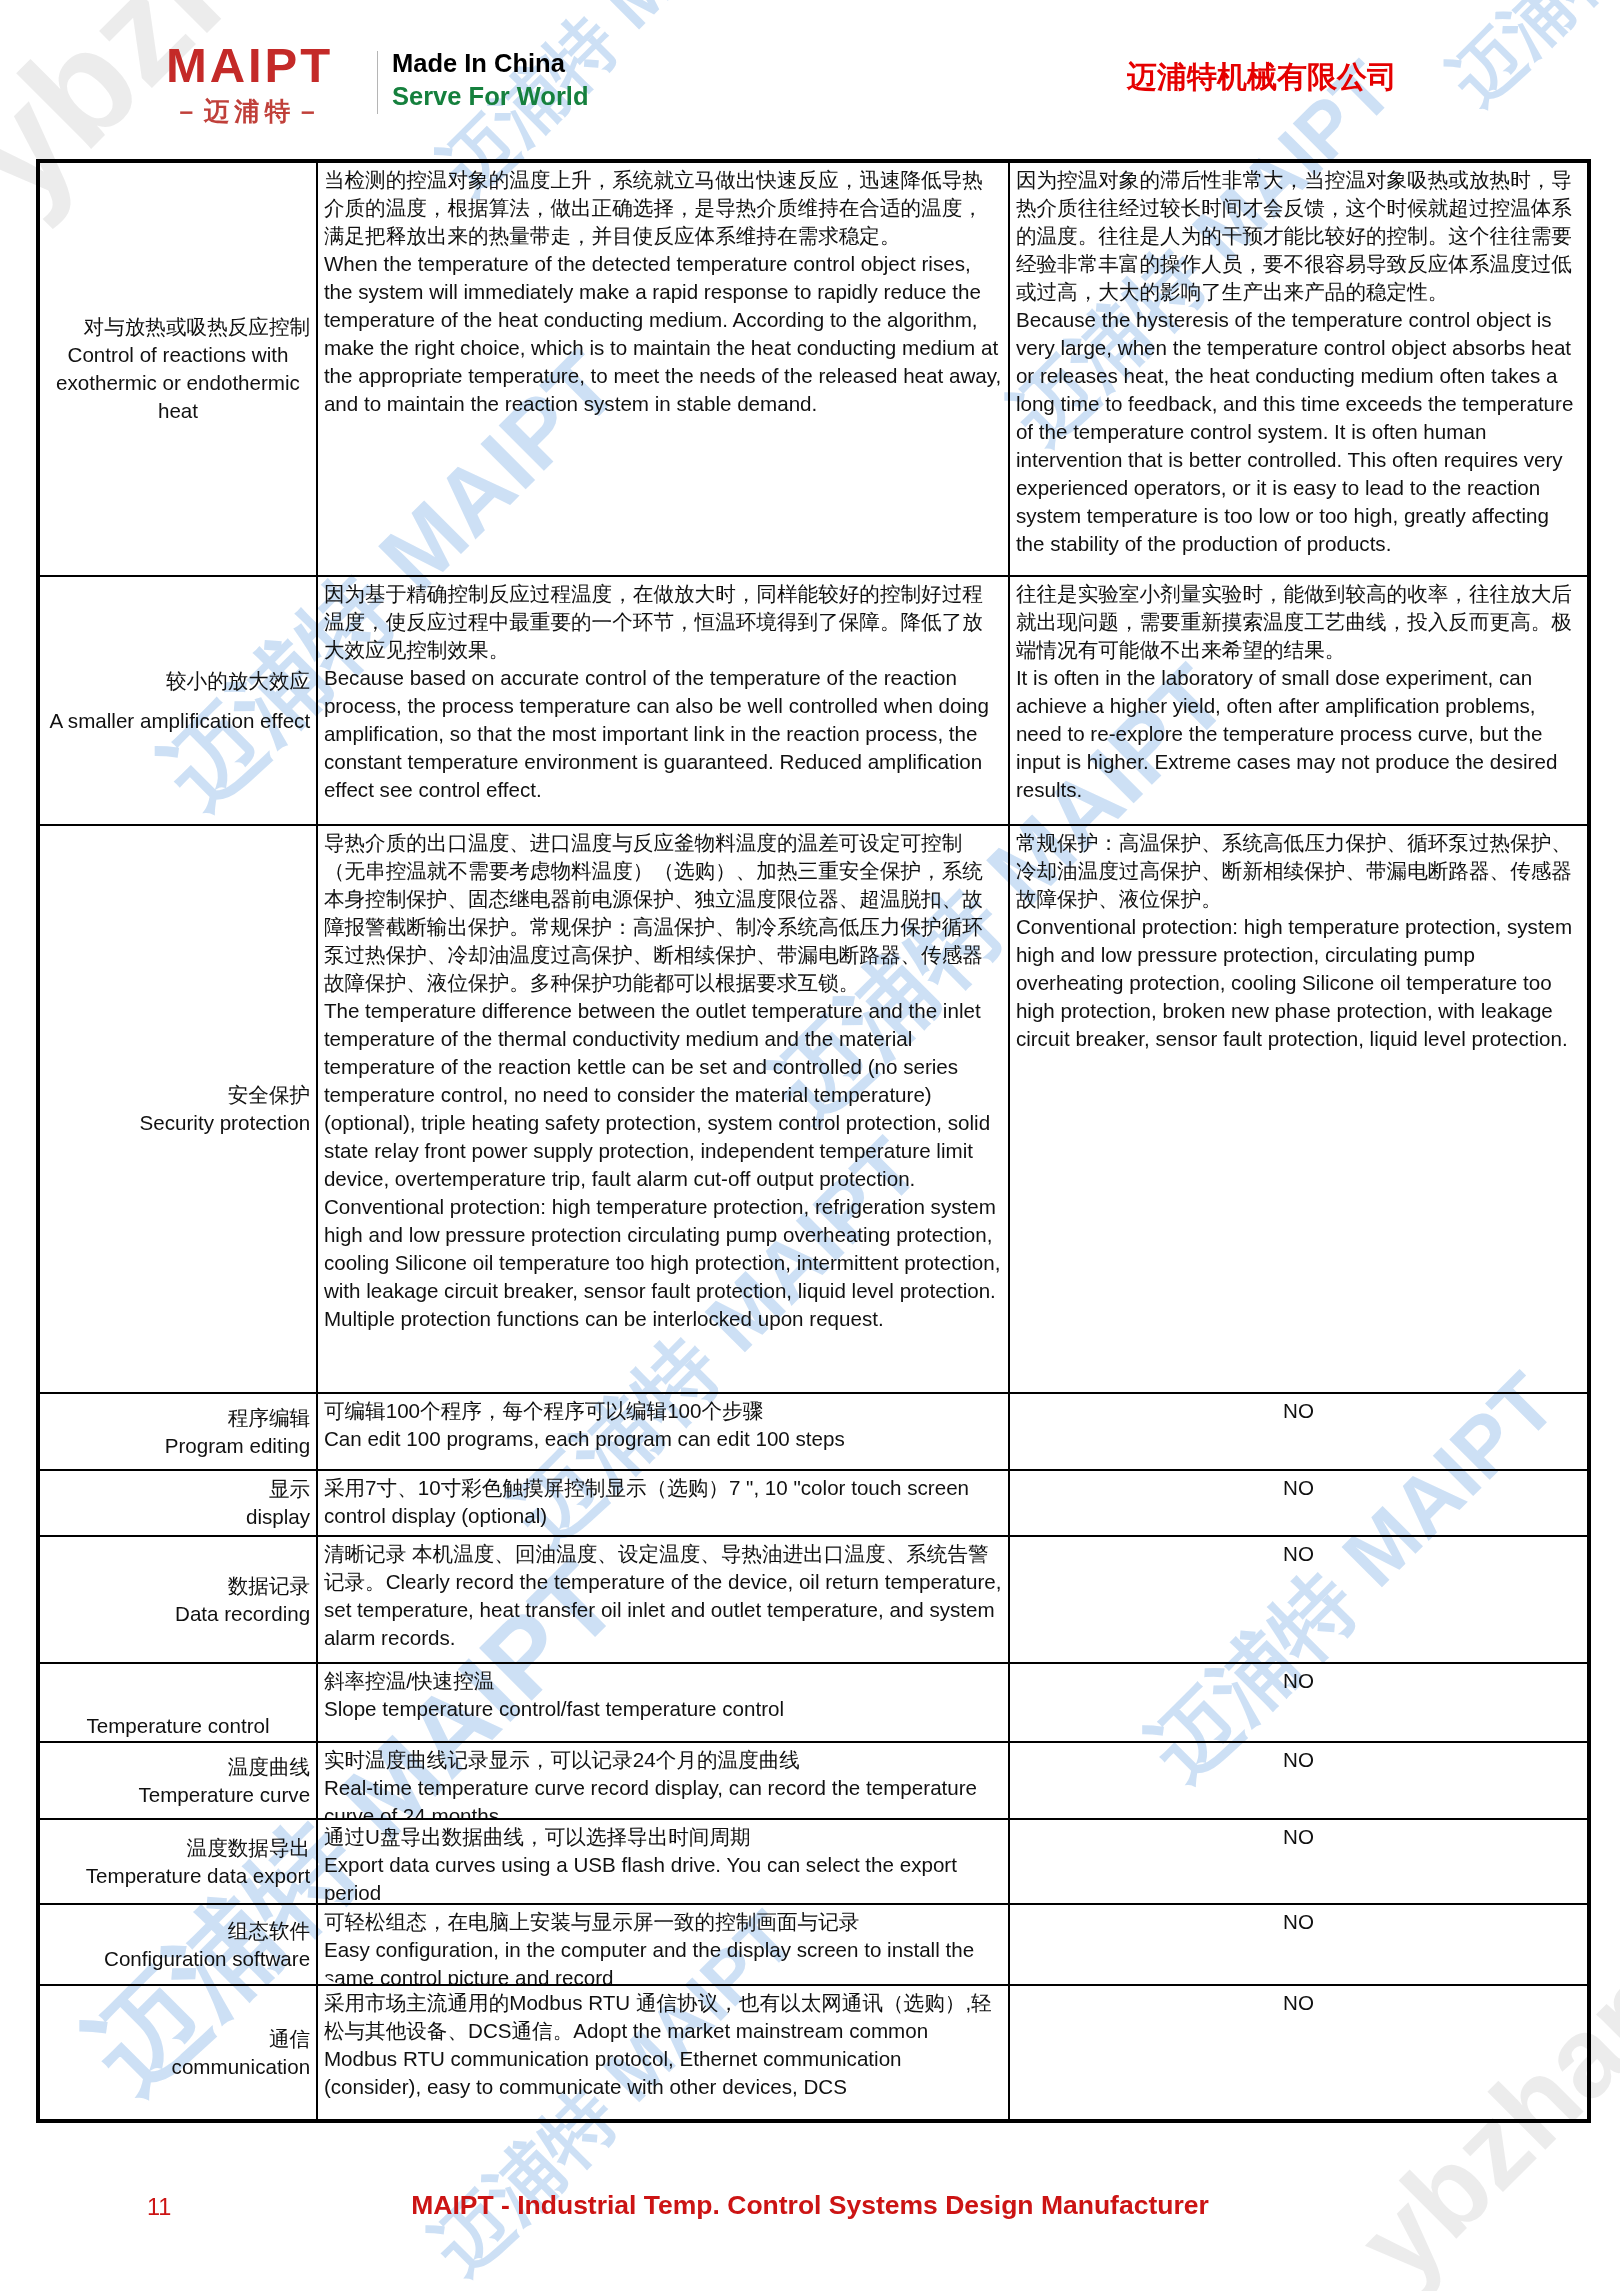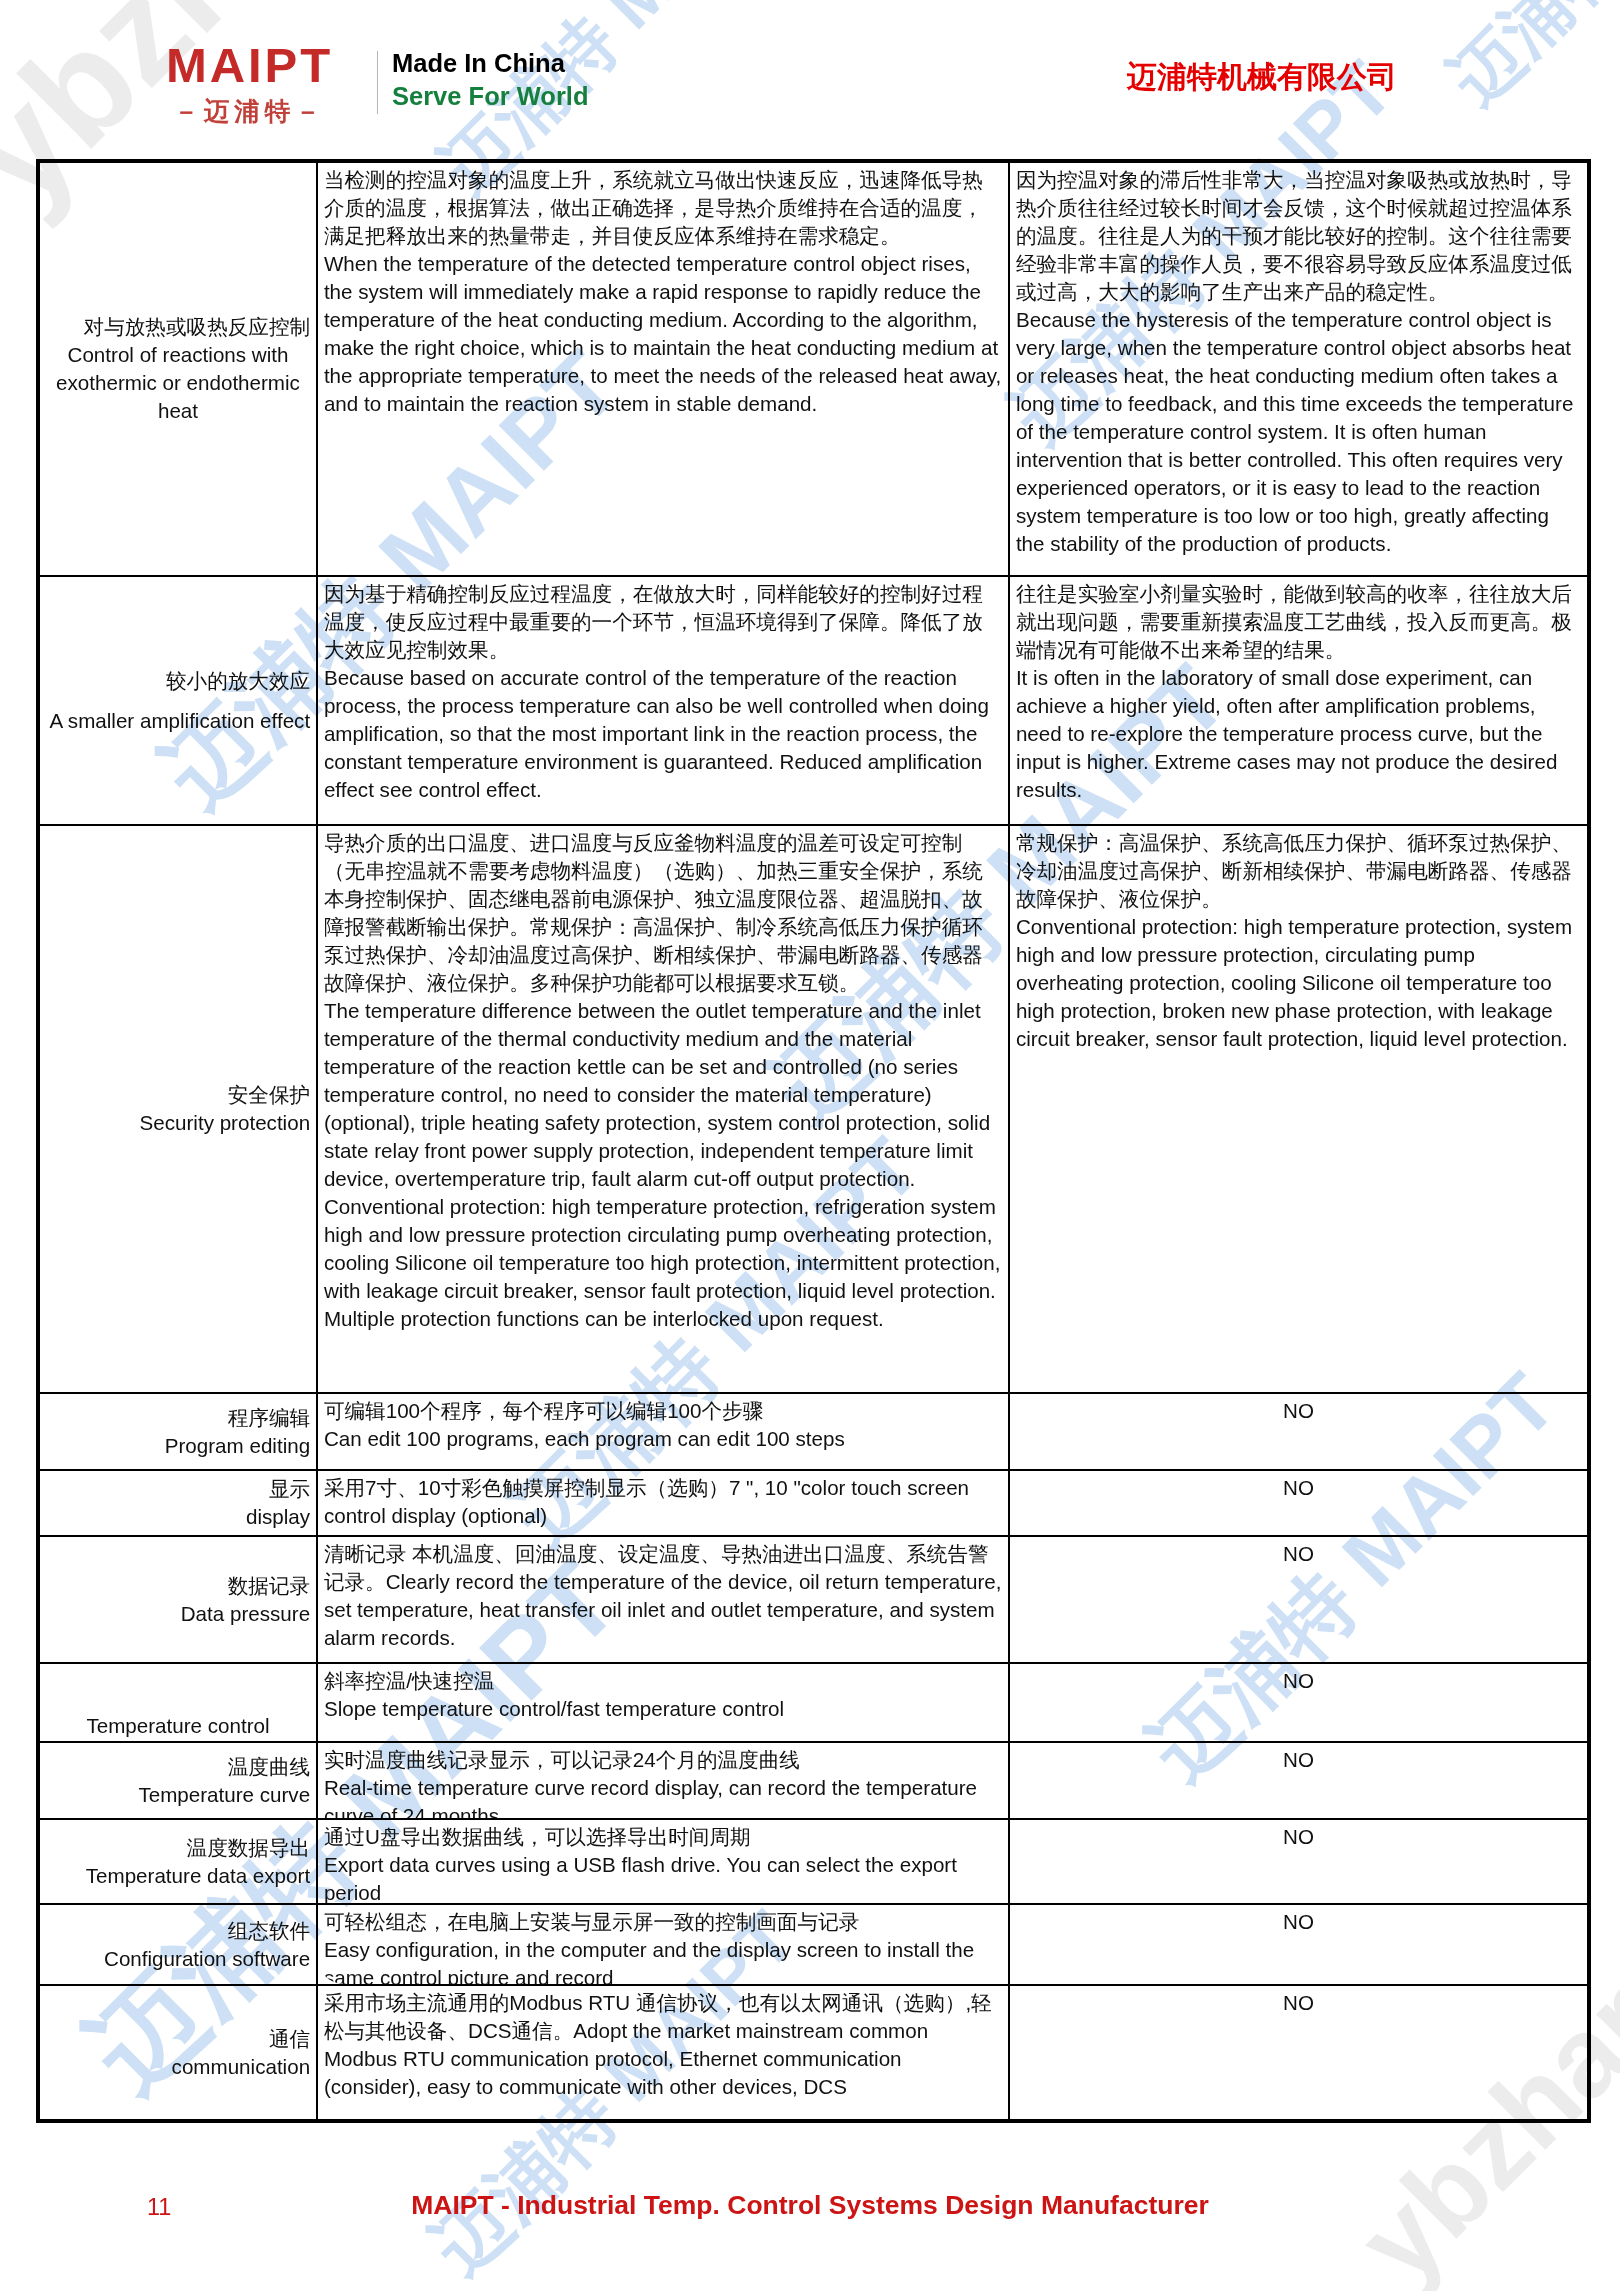--- a/index.html
+++ b/index.html
@@ -171,21 +171,21 @@
           <td class="rem no">
             <div class="cellbox" style="height: 64px;">
               <p>NO</p>
             </div>
           </td>
         </tr>
         <tr>
           <td class="lbl">
             <div class="cellbox" style="height: 125px;">
               <p>数据记录</p>
-              <p>Data pressure</p>
+              <p>Data recording</p>
             </div>
           </td>
           <td class="feat">
             <div class="cellbox" style="height: 125px;">
               <p>清晰记录 本机温度、回油温度、设定温度、导热油进出口温度、系统告警记录。Clearly record the temperature of the device, oil return temperature, set temperature, heat transfer oil inlet and outlet temperature, and system alarm records.</p>
             </div>
           </td>
           <td class="rem no">
             <div class="cellbox" style="height: 125px;">
               <p>NO</p>

